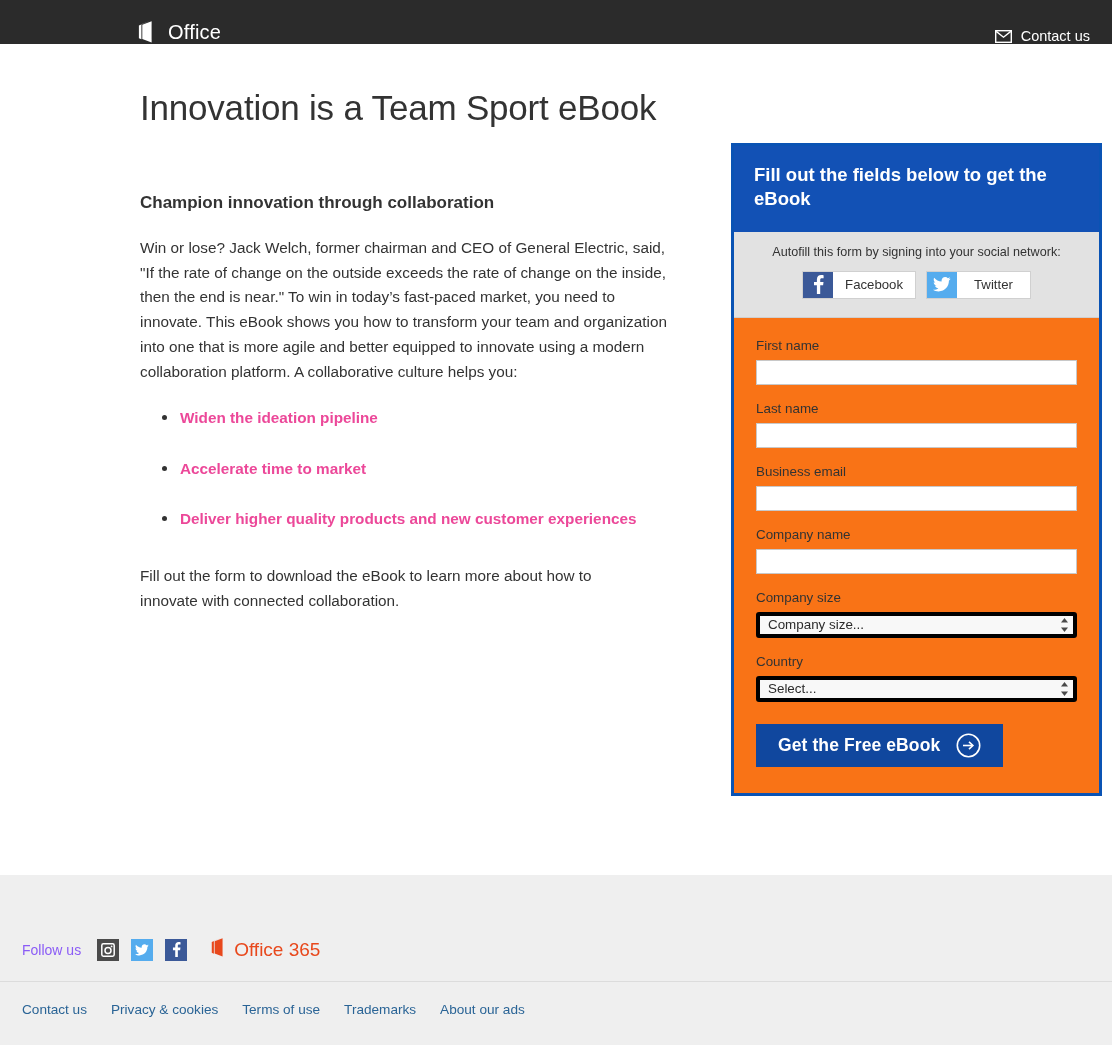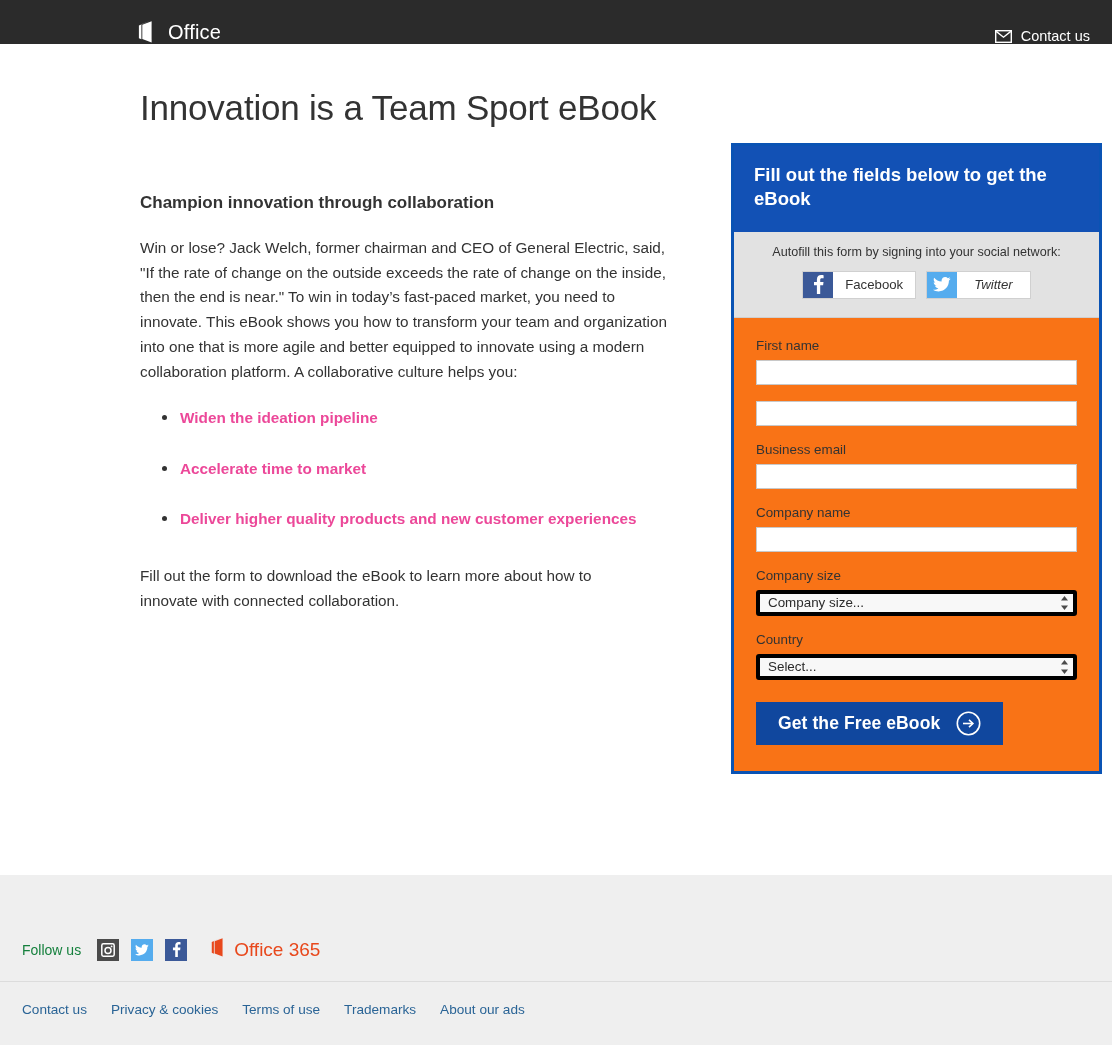--- a/index.html
+++ b/index.html
@@ -167,21 +167,21 @@
   .social-tile.fb { background: #3B5998; }
   .social-tile.tw { background: #55ACEE; }
   .social-label {
     background: #ffffff;
     display: flex;
     align-items: center;
     padding: 0 12px;
     font-size: 13.2px;
     color: #333333;
   }
-  .social-label.tw-lbl { padding: 0 17px; font-style: italic; }
+  .social-label.tw-lbl { padding: 0 17px; }
 
   .fields {
     padding: 20px 22px 26px 22px;
   }
   .field { margin-bottom: 16px; }
   .field label {
     display: block;
     font-size: 13.4px;
     color: #333333;
     margin-bottom: 7px;
@@ -253,21 +253,21 @@
   .follow-row {
     position: absolute;
     left: 22px;
     top: 62px;
     display: flex;
     align-items: center;
     gap: 12px;
   }
   .follow-label {
     font-size: 14px;
-    color: #15803d;
+    color: #8b5cf6;
     margin-right: 4px;
   }
   .sq-icon {
     width: 22px; height: 22px;
     display: flex;
     align-items: center;
     justify-content: center;
     cursor: pointer;
   }
   .sq-icon.ig { background: #4B4B4B; }
@@ -379,20 +379,21 @@
     </div>
 
     <div class="fields">
 
       <div class="field">
         <label>First name</label>
         <input type="text" value="" style="">
       </div>
 
       <div class="field">
+        <label>Last name</label>
         <input type="text" value="" style="">
       </div>
 
       <div class="field">
         <label>Business email</label>
         <input type="text" value="" style="">
       </div>
 
       <div class="field">
         <label>Company name</label>

